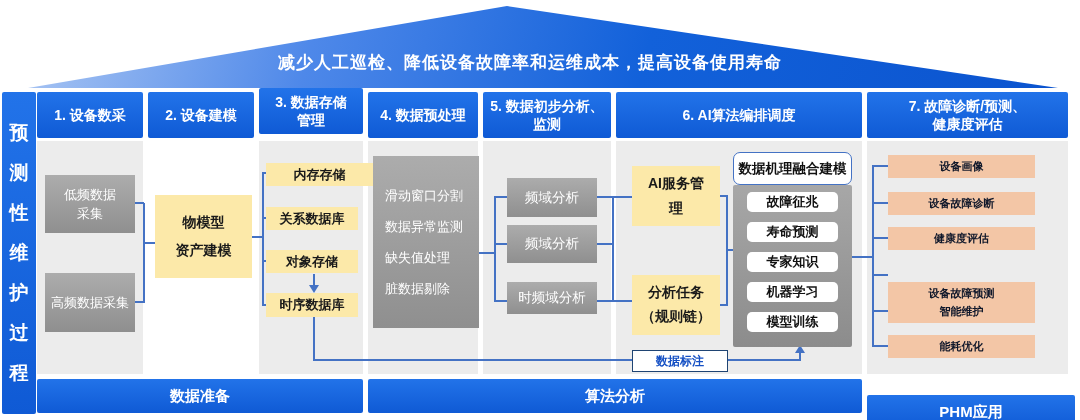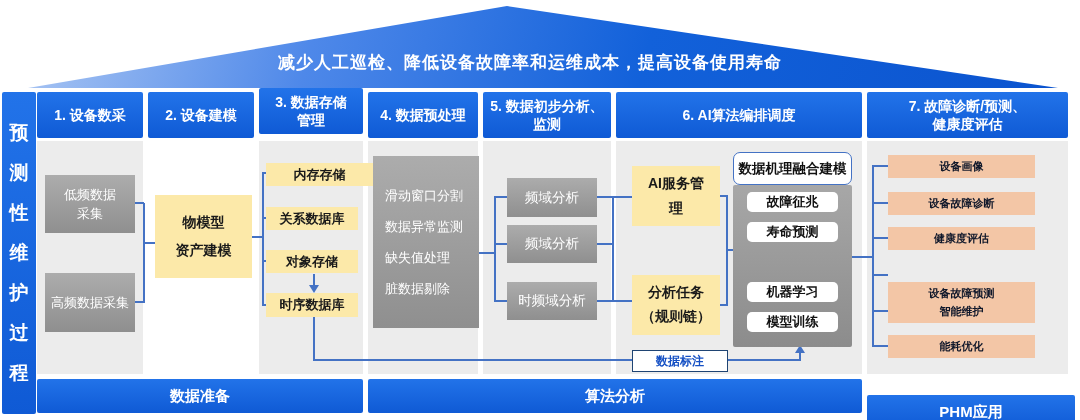--- a/index.html
+++ b/index.html
@@ -145,32 +145,33 @@
 
   <div class="abs gybox" style="left:373px;top:156px;width:106px;height:172px;align-items:flex-start;justify-content:center;gap:13px;padding-left:12px;box-sizing:border-box;text-align:left;">
     <div>滑动窗口分割</div>
     <div>数据异常监测</div>
     <div>缺失值处理</div>
     <div>脏数据剔除</div>
   </div>
 
   <div class="abs gybox" style="left:507px;top:178px;width:90px;height:39px;font-size:13.5px;">频域分析</div>
   <div class="abs gybox" style="left:507px;top:225px;width:90px;height:38px;font-size:13.5px;">频域分析</div>
-  <div class="abs gybox" style="left:507px;top:282px;width:90px;height:38px;font-size:13.5px;">时频域分析</div>
+  <div class="abs gybox" style="left:507px;top:282px;width:90px;height:32px;font-size:13.5px;">时频域分析</div>
 
   <div class="abs ybox" style="left:632px;top:166px;width:88px;height:60px;font-size:14px;line-height:1.8;padding:0 10px;box-sizing:border-box;">AI服务管理</div>
   <div class="abs ybox" style="left:632px;top:275px;width:88px;height:60px;font-size:14px;gap:6px;">
     <span>分析任务</span>
     <span>（规则链）</span>
   </div>
 
   <div class="abs" style="left:733px;top:185px;width:119px;height:162px;background:linear-gradient(180deg,#a7a7a7 0%,#8c8c8c 100%);border-radius:2px;"></div>
   <div class="abs" style="left:733px;top:152px;width:119px;height:33px;background:#fff;border:1.5px solid #4472c4;border-radius:7px;box-sizing:border-box;display:flex;align-items:center;justify-content:center;font-weight:bold;font-size:13.5px;color:#111;">数据机理融合建模</div>
   <div class="abs wbox" style="left:747px;top:192px;width:91px;height:20px;">故障征兆</div>
   <div class="abs wbox" style="left:747px;top:222px;width:91px;height:20px;">寿命预测</div>
+  <div class="abs wbox" style="left:747px;top:252px;width:91px;height:20px;">专家知识</div>
   <div class="abs wbox" style="left:747px;top:282px;width:91px;height:20px;">机器学习</div>
   <div class="abs wbox" style="left:747px;top:312px;width:91px;height:20px;">模型训练</div>
 
   <div class="abs" style="left:632px;top:350px;width:96px;height:22px;background:#fff;border:1.5px solid #1f4473;box-sizing:border-box;display:flex;align-items:center;justify-content:center;font-weight:bold;font-size:12px;color:#1550c4;">数据标注</div>
 
   <div class="abs obox" style="left:888px;top:155px;width:147px;height:23px;">设备画像</div>
   <div class="abs obox" style="left:888px;top:192px;width:147px;height:23px;">设备故障诊断</div>
   <div class="abs obox" style="left:888px;top:227px;width:147px;height:23px;">健康度评估</div>
   <div class="abs obox" style="left:888px;top:250px;width:147px;height:23px;margin-top:32px;">设备故障预测</div>
   <div class="abs obox" style="left:888px;top:300px;width:147px;height:23px;">智能维护</div>

